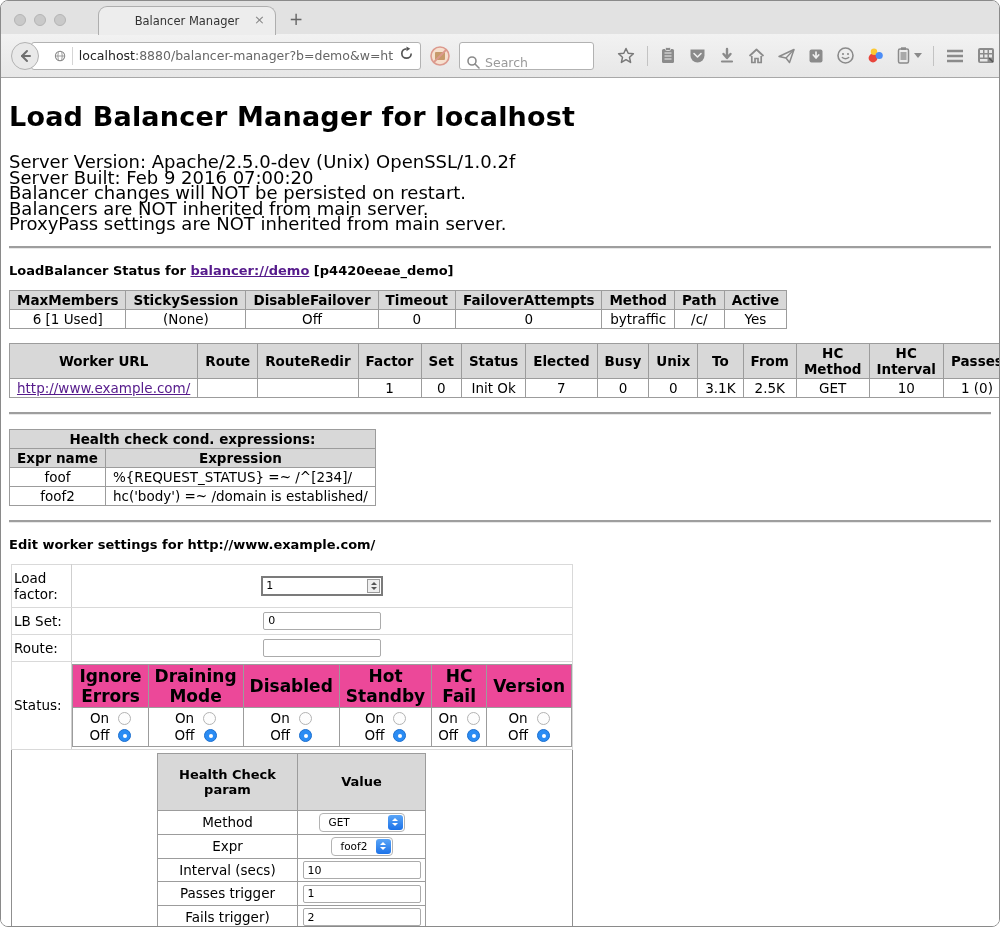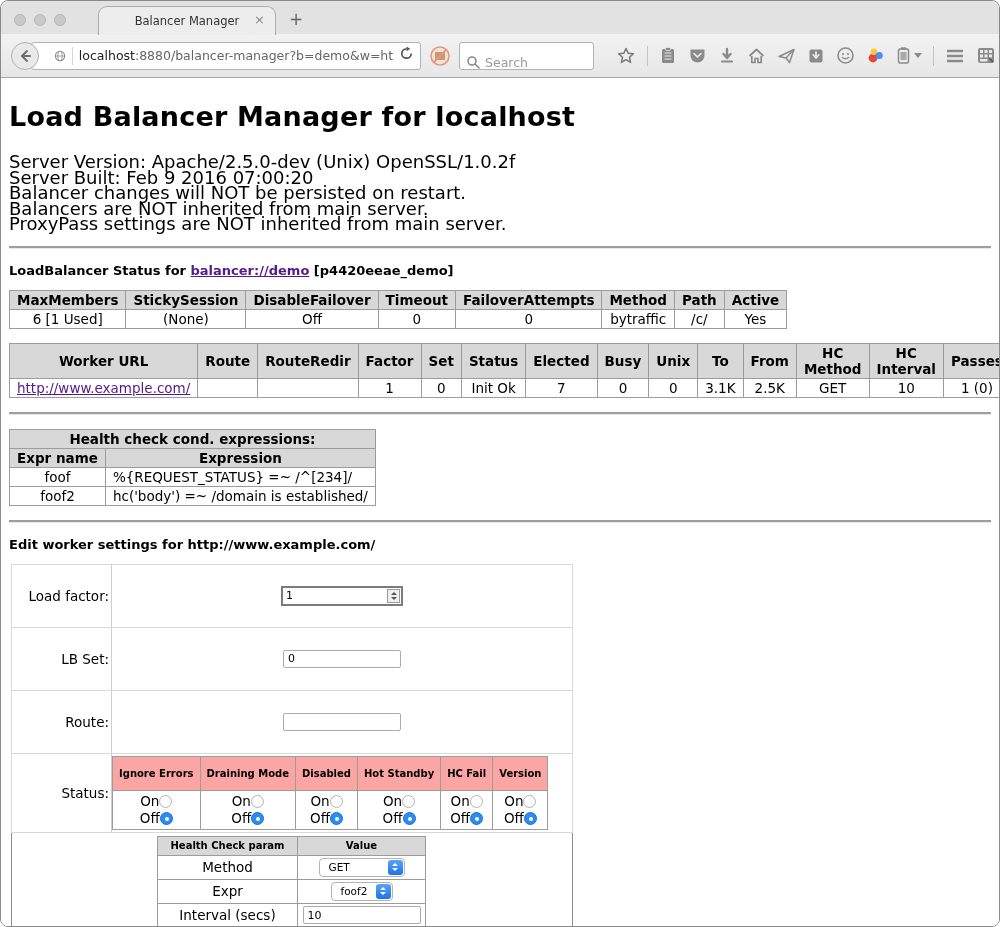--- a/index.html
+++ b/index.html
@@ -40,40 +40,40 @@
 
   table.data { border-collapse:collapse; margin:2px 0 14px 0; }
   table.data th { background:#d8d8d8; font-weight:bold; }
   table.data th, table.data td { border:1px solid #9c9c9c; padding:1px 7px; font-size:13.5px; text-align:center; height:19px; }
   table.data td.left { text-align:left;margin-left:24px; }
   a.visited { color:#551a8b; text-decoration:underline; }
 
   
   table.form { border-collapse:collapse; border:1px solid #8f8f8f; width:562px; margin:4px 0 10px 2px; }
   table.form > tbody > tr > td { border:1px solid #d9d9d9; font-size:13.5px; }
-  table.form td.flabel { width:100px; text-align:right; padding:23px 2px; border-right:1px solid #cfcfcf; }
+  table.form td.flabel { width:100px; text-align:left; padding:5px 2px; border-right:1px solid #cfcfcf; }
   table.form td.fvalue { text-align:center; padding:3px 0; }
   input.txt { width:118px; height:18px; border:1px solid #ababab; border-radius:2px; font-size:11px; padding:0 4px; font-family:inherit; }
   .numwrap { display:inline-flex; align-items:center; border:2px solid #7b7b7b; background:#fff; width:122px; height:20px; }
   .numwrap .numval { flex:1; font-size:11px; text-align:left; padding-left:3px; }
   .spinner { width:13px; height:14px; margin-right:1px; border:1px solid #9a9a9a; background:#efefef; display:flex; flex-direction:column; align-items:center; justify-content:center; gap:2px; }
   .spinner i { display:block; width:0; height:0; border-left:3px solid transparent; border-right:3px solid transparent; }
   .spinner i.up { border-bottom:3px solid #555; }
   .spinner i.dn { border-top:3px solid #555; }
 
   table.inner { border-collapse:collapse; }
-  table.inner th { background:#fca5a5; border:1px solid #9c9c9c; font-size:10px; padding:11px 6px; height:19px; }
+  table.inner th { background:#ec4899; border:1px solid #9c9c9c; font-size:17px; padding:1px 6px; height:19px; }
   table.inner td { border:1px solid #9c9c9c; font-size:13.5px; padding:2px 6px; text-align:center; }
-  .radiopair { display:flex; align-items:center; justify-content:center; gap:0; height:17px; }
+  .radiopair { display:flex; align-items:center; justify-content:center; gap:9px; height:17px; }
   .radio { width:13px; height:13px; border-radius:50%; background:#fdfdfd; border:1px solid #b3b3b3; position:relative; flex:none; }
   .radio.checked { background:#2a8cf4; border-color:#1d70cf; }
   .radio.checked::after { content:""; position:absolute; left:4px; top:4px; width:4px; height:4px; border-radius:50%; background:#fff; }
 
   table.hc { border-collapse:collapse; margin:3px 0 3px 145px; }
-  table.hc th { background:#d8d8d8; border:1px solid #9c9c9c; font-size:10px; padding:1px 8px; height:19px; }
+  table.hc th { background:#d8d8d8; border:1px solid #9c9c9c; font-size:13px; padding:13px 8px; height:19px; }
   table.hc td { border:1px solid #9c9c9c; font-size:13.5px; padding:2px 4px; text-align:center; height:22px; }
   table.hc td.pname { width:140px; }
   table.hc td.pval { width:128px; }
   .mac-select { display:inline-flex; align-items:center; justify-content:space-between; background:#fff; border:1px solid #b3b3b3; border-radius:4px; height:19px; font-size:10.5px; padding-left:9px; }
   .mac-select.w85 { width:86px; }
   .mac-select.w60 { width:62px; }
   .stepper { width:15px; height:15px; margin:1px; border-radius:3px; background:linear-gradient(#5aa5f7,#1c72e8); display:flex; flex-direction:column; align-items:center; justify-content:center; gap:2px; flex:none; }
   .stepper i { display:block; width:0; height:0; border-left:3px solid transparent; border-right:3px solid transparent; }
   .stepper i.up { border-bottom:3px solid #fff; }
   .stepper i.dn { border-top:3px solid #fff; }

